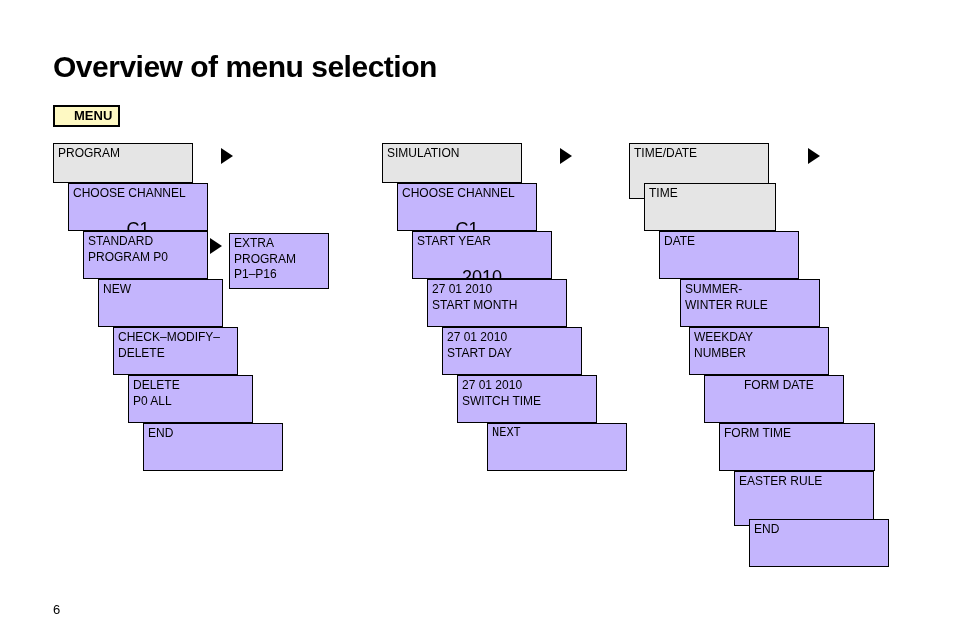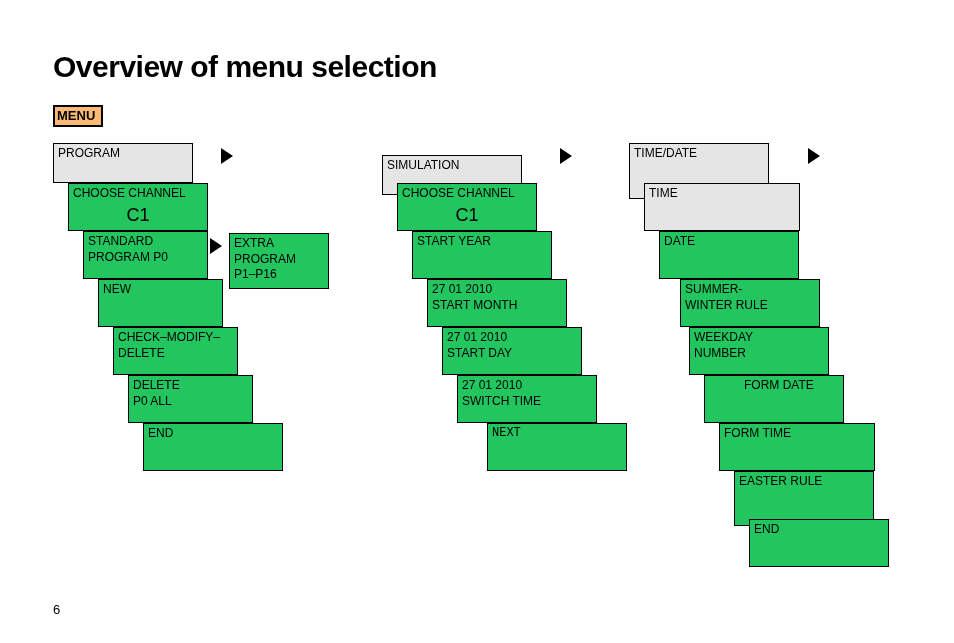--- a/index.html
+++ b/index.html
@@ -18,40 +18,40 @@
     top: 50px;
     font-size: 30px;
     font-weight: 700;
     letter-spacing: -0.5px;
   }
   .menu-box {
     position: absolute;
     left: 53px;
     top: 105px;
     border: 2px solid #000;
-    padding: 1px 6px 2px 2px;
+    padding: 1px 6px 2px 19px;
     font-size: 13px;
     font-weight: 700;
-    background: #fdba74;
+    background: #fef9c3;
   }
   .box {
     position: absolute;
     border: 1px solid #000;
-    background: #22c55e;
+    background: #c4b5fd;
     box-sizing: border-box;
     padding: 2px 4px 2px 4px;
     font-size: 12px;
     line-height: 1.3;
   }
   .box.gray { background: #e5e5e5; }
   .center-big {
     display: block;
     text-align: center;
     font-size: 18px;
-    margin-top: 2px;
+    margin-top: 16px;
   }
   .arrow {
     position: absolute;
     width: 0;
     height: 0;
     border-top: 8px solid transparent;
     border-bottom: 8px solid transparent;
     border-left: 12px solid #000;
   }
   .page-num {
@@ -86,30 +86,31 @@
 <div class="box" style="left:98px; top:279px; width:125px; height:48px;">NEW</div>
 
 <div class="box" style="left:113px; top:327px; width:125px; height:48px; white-space:pre-line;">CHECK–MODIFY–
 DELETE</div>
 
 <div class="box" style="left:128px; top:375px; width:125px; height:48px; white-space:pre-line;">DELETE
 P0 ALL</div>
 
 <div class="box" style="left:143px; top:423px; width:140px; height:48px;">END</div>
 
-<div class="box gray" style="left:382px; top:143px; width:140px; height:40px;margin-top:12px;">SIMULATION</div>
+<div class="box gray" style="left:382px; top:143px; width:140px; height:40px;">SIMULATION</div>
 <span class="arrow" style="left:560px; top:148px;"></span>
 
 <div class="box" style="left:397px; top:183px; width:140px; height:48px;">
   <span>CHOOSE CHANNEL</span>
   <span class="center-big">C1</span>
 </div>
 
 <div class="box" style="left:412px; top:231px; width:140px; height:48px;">
   <span>START YEAR</span>
+  <span class="center-big">2010</span>
 </div>
 
 <div class="box" style="left:427px; top:279px; width:140px; height:48px;">
   <span>27   01   2010</span><br>
   <span>START MONTH</span>
 </div>
 
 <div class="box" style="left:442px; top:327px; width:140px; height:48px;">
   <span>27   01   2010</span><br>
   <span>START DAY</span>
@@ -118,21 +119,21 @@
 <div class="box" style="left:457px; top:375px; width:140px; height:48px;">
   <span>27   01   2010</span><br>
   <span>SWITCH TIME</span>
 </div>
 
 <div class="box" style="left:487px; top:423px; width:140px; height:48px;font-family:Liberation Mono, monospace;">NEXT</div>
 
 <div class="box gray" style="left:629px; top:143px; width:140px; height:56px;">TIME/DATE</div>
 <span class="arrow" style="left:808px; top:148px;"></span>
 
-<div class="box gray" style="left:644px; top:183px; width:156px; height:48px;">TIME</div>
+<div class="box gray" style="left:644px; top:183px; width:132px; height:48px;">TIME</div>
 
 <div class="box" style="left:659px; top:231px; width:140px; height:48px;">DATE</div>
 
 <div class="box" style="left:680px; top:279px; width:140px; height:48px; white-space:pre-line;">SUMMER-
 WINTER RULE</div>
 
 <div class="box" style="left:689px; top:327px; width:140px; height:48px; white-space:pre-line;">WEEKDAY
 NUMBER</div>
 
 <div class="box" style="left:704px; top:375px; width:140px; height:48px;padding-left:39px;">FORM DATE</div>

